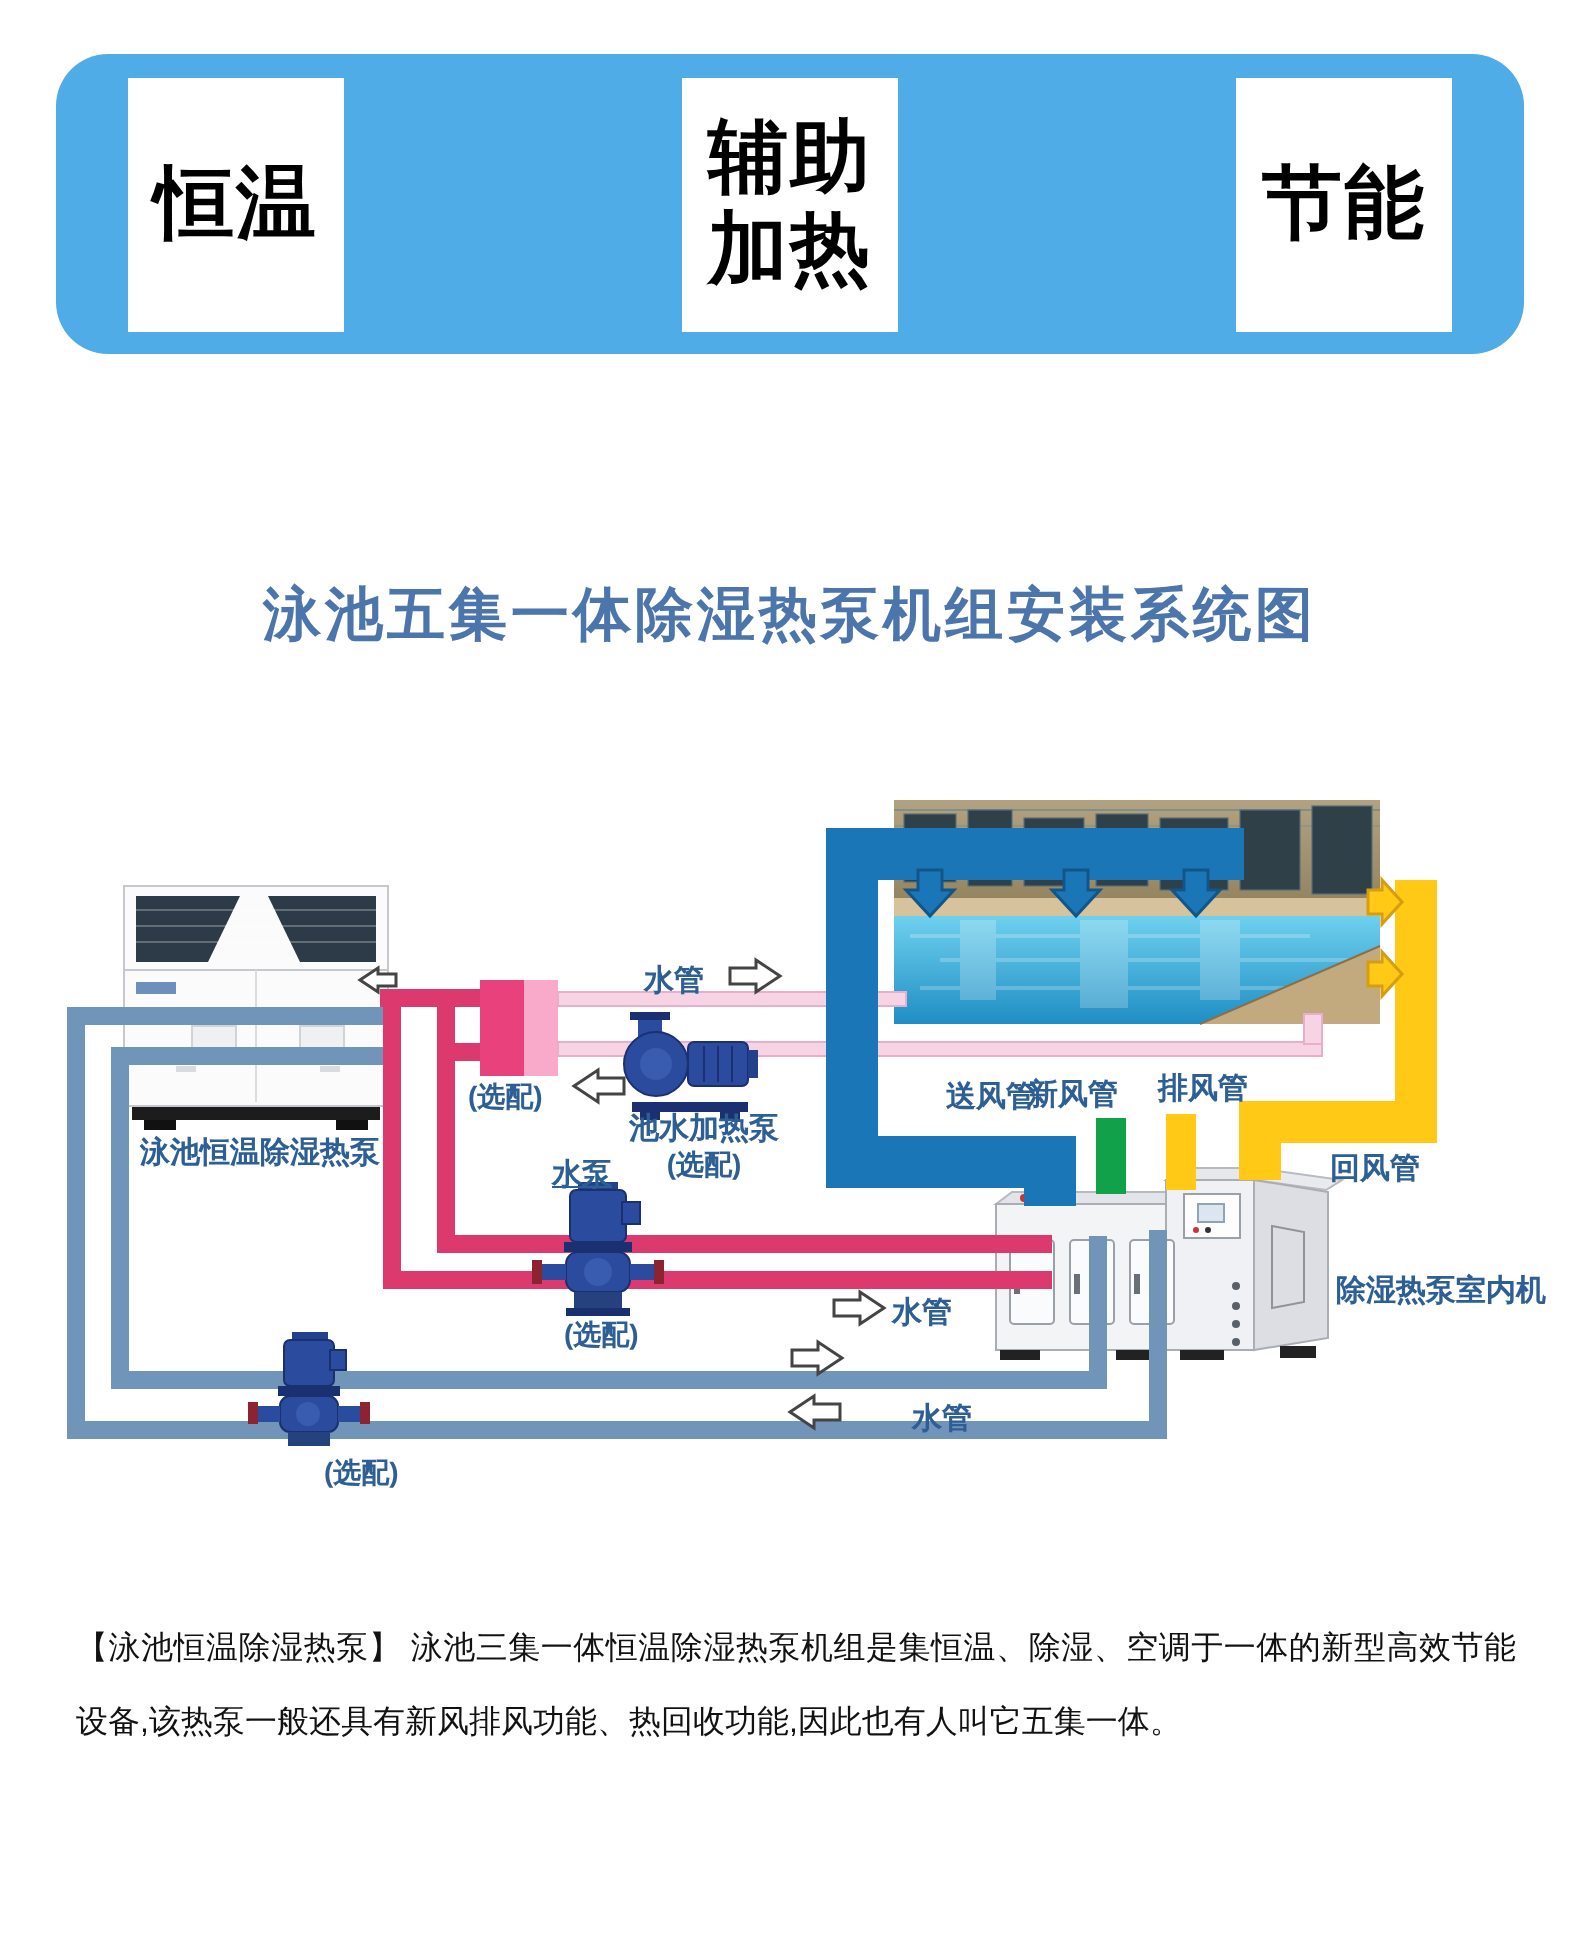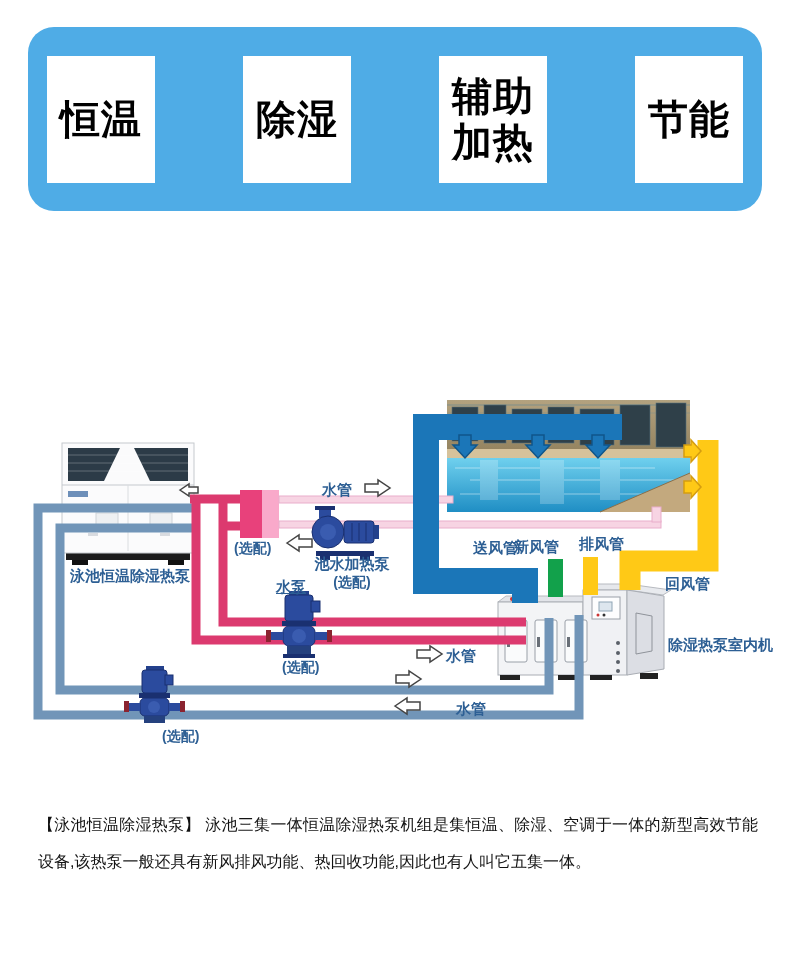--- a/index.html
+++ b/index.html
@@ -1,21 +1,21 @@
 <!DOCTYPE html>
 <html><head>
 <meta charset="utf-8">
 <style>
   html,body{margin:0;padding:0;background:#fff;}
   .page{position:relative;width:790px;height:968px;background:#ffffff;overflow:hidden;
         font-family:"Liberation Sans","DejaVu Sans",sans-serif;}
   
-  .banner{position:absolute;left:28px;top:27px;width:734px;height:184px;background:#4FACE6;
+  .banner{position:absolute;left:28px;top:27px;width:734px;height:150px;background:#4FACE6;
           border-radius:26px;display:flex;align-items:center;justify-content:space-between;
-          padding:0 19px;box-sizing:border-box;}
+          padding:0 36px;box-sizing:border-box;}
   .feature{width:108px;height:127px;background:#ffffff;display:flex;align-items:center;justify-content:center;}
   .feature-label{white-space:pre-line;text-align:center;font-weight:800;font-size:40px;
                  line-height:1.15;color:#000;letter-spacing:1px;}
   
   .main-title{position:absolute;left:0;top:288px;width:790px;text-align:center;
               font-size:29px;font-weight:800;color:#4C76AB;letter-spacing:2px;}
   
   .diagram{position:absolute;left:0;top:385px;width:790px;height:430px;}
   .diagram svg{position:absolute;left:0;top:0;}
   .dlabel{position:absolute;font-weight:700;font-size:15px;color:#2D5F94;white-space:nowrap;}
@@ -26,33 +26,31 @@
                line-height:37px;color:#121212;text-align:justify;}
 </style>
 </head>
 <body>
 
 <div class="page">
 
   <div class="banner">
     <div class="feature">
       <span class="feature-label">恒温</span>
-    </div>
-    <div class="feature">
-      <span class="feature-label">除湿</span>
     </div>
     <div class="feature">
       <span class="feature-label">辅助
 加热</span>
     </div>
     <div class="feature">
       <span class="feature-label">节能</span>
     </div>
   </div>
 
+  <div class="main-title">泳池五集一体除湿热泵机组安装系统图</div>
 
   <div class="diagram">
     <svg width="790" height="430" viewBox="0 0 790 430">
       <defs>
         <linearGradient id="wallGrad" x1="0" y1="0" x2="0" y2="1">
           <stop offset="0" stop-color="#b3a27f"></stop>
             <stop offset="1" stop-color="#94835f"></stop>
         </linearGradient>
         <linearGradient id="waterGrad" x1="0" y1="0" x2="0" y2="1">
           <stop offset="0" stop-color="#6fd0ee"></stop>

